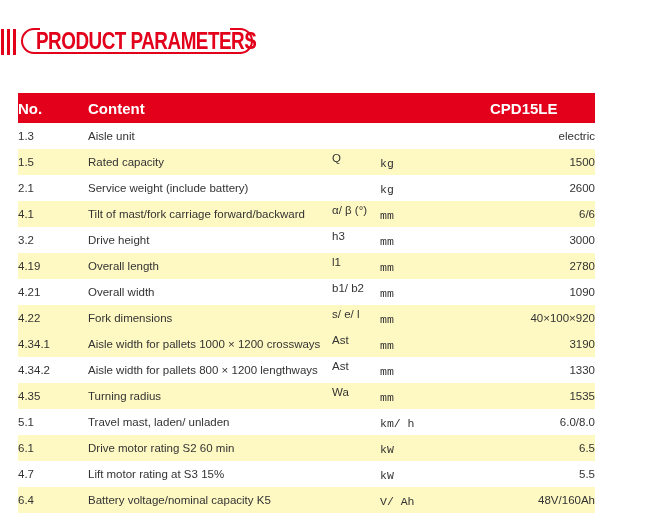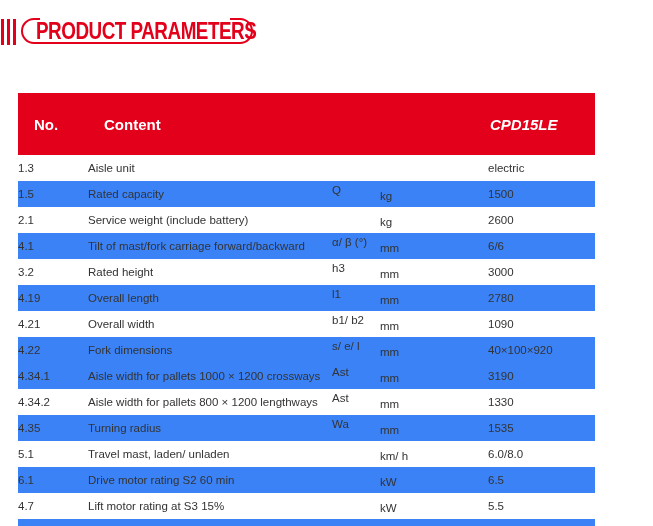--- a/index.html
+++ b/index.html
@@ -1,41 +1,41 @@
 <!DOCTYPE html>
 <html><head>
 <meta charset="utf-8">
 <style>
   html, body { margin:0; padding:0; background:#ffffff; }
   body { width:653px; height:526px; position:relative; overflow:hidden;
          font-family:"Liberation Sans", "DejaVu Sans", sans-serif; color:#333; }
-  .title-wrap { position:absolute; left:0; top:16px; height:32px; width:260px; }
+  .title-wrap { position:absolute; left:0; top:26px; height:32px; width:260px; }
   .bars { position:absolute; left:1px; top:3px; height:26px; display:flex; gap:3px; }
   .bars span { display:block; width:3px; height:26px; background:#e2001a; }
   .frame { position:absolute; left:21px; top:2px; width:232px; height:26px;
            border:2px solid #e2001a; border-radius:14px; box-sizing:border-box; }
   .frame-gap { position:absolute; left:40px; top:0px; width:190px; height:6px; background:#fff; }
   .title-text { position:absolute; left:36px; top:0px; height:32px; line-height:30px;
                 font-family:"Liberation Sans", sans-serif; font-weight:bold; font-size:23px;
                 color:#e2001a; letter-spacing:-0.6px; transform:scaleX(0.82); transform-origin:left center;
                 white-space:nowrap; }
   table.spec { position:absolute; left:18px; top:93px; width:577px; border-collapse:collapse; table-layout:fixed; }
-  table.spec th { background:#e2001a; color:#fff; font-weight:bold; font-size:15px; height:30px; padding:16px; text-align:left; }
+  table.spec th { background:#e2001a; color:#fff; font-weight:bold; font-size:15px; height:30px; padding:0; text-align:left; }
   table.spec td { font-size:11.5px; height:23px; padding:0; color:#333; white-space:nowrap; }
-  table.spec tr.alt td { background:#3b82f6; }
+  table.spec tr.alt td { background:#fef9c3; }
   .c-no { width:70px; }
   .c-no-in { padding-left:20px; }
   .c-content { width:244px; }
   .c-sym { width:48px; }
   .c-unit { width:70px; }
-  .c-val { text-align:center;font-style:italic; }
+  .c-val { text-align:center; }
   th.c-val { text-align:center; padding-left:40px !important; }
-  td.c-val-td { text-align:left; padding-left:38px !important; }
+  td.c-val-td { text-align:right; padding-left:38px !important; }
   td.c-sym-td { vertical-align:top; padding-top:3px !important; }
-  td.c-unit-td { padding-top:3px !important; }
+  td.c-unit-td { padding-top:3px !important;font-family:Liberation Mono, monospace; }
 </style>
 </head>
 <body>
 
 <div class="title-wrap">
   <div class="bars">
       <span></span>
       <span></span>
       <span></span>
     </div>
@@ -85,21 +85,21 @@
       </tr>
       <tr class="alt">
         <td class="c-no-in">4.1</td>
         <td>Tilt of mast/fork carriage forward/backward</td>
         <td class="c-sym-td">α/ β (°)</td>
         <td class="c-unit-td">mm</td>
         <td class="c-val-td">6/6</td>
       </tr>
       <tr>
         <td class="c-no-in">3.2</td>
-        <td>Rated height</td>
+        <td>Drive height</td>
         <td class="c-sym-td">h3</td>
         <td class="c-unit-td">mm</td>
         <td class="c-val-td">3000</td>
       </tr>
       <tr class="alt">
         <td class="c-no-in">4.19</td>
         <td>Overall length</td>
         <td class="c-sym-td">l1</td>
         <td class="c-unit-td">mm</td>
         <td class="c-val-td">2780</td>

